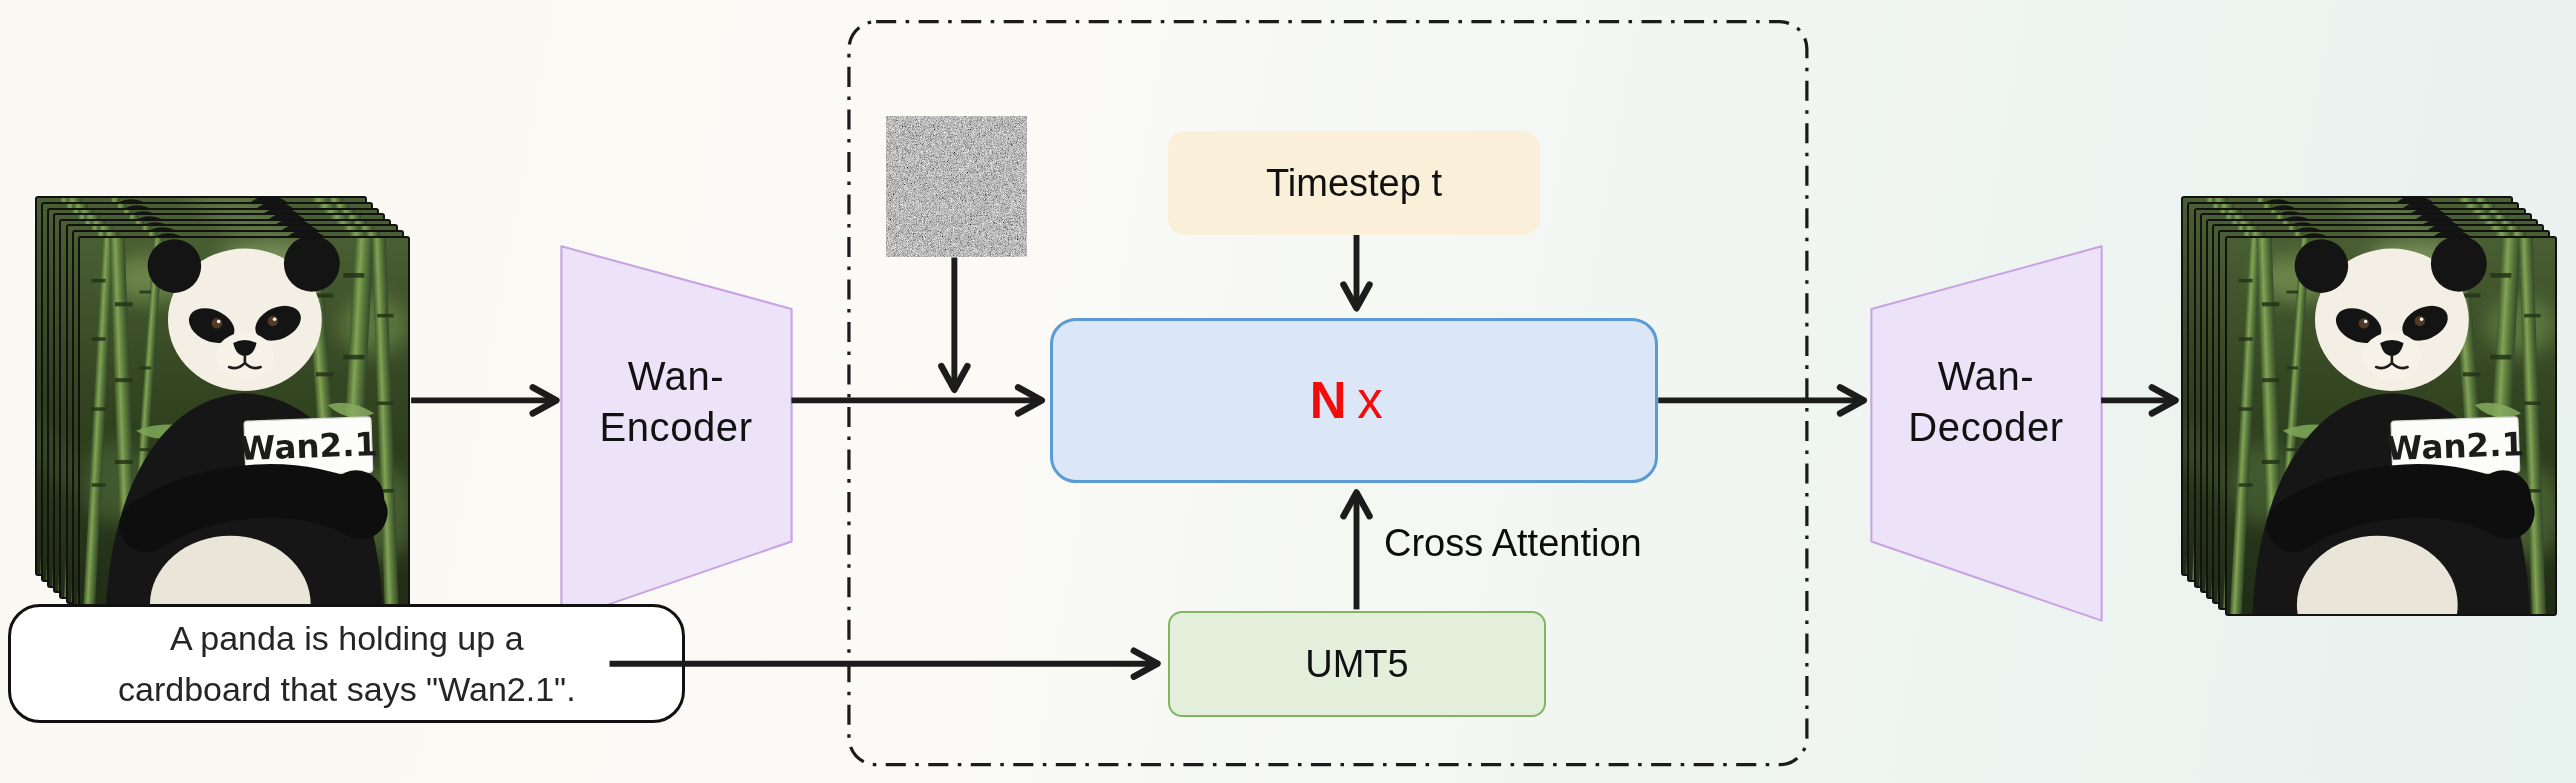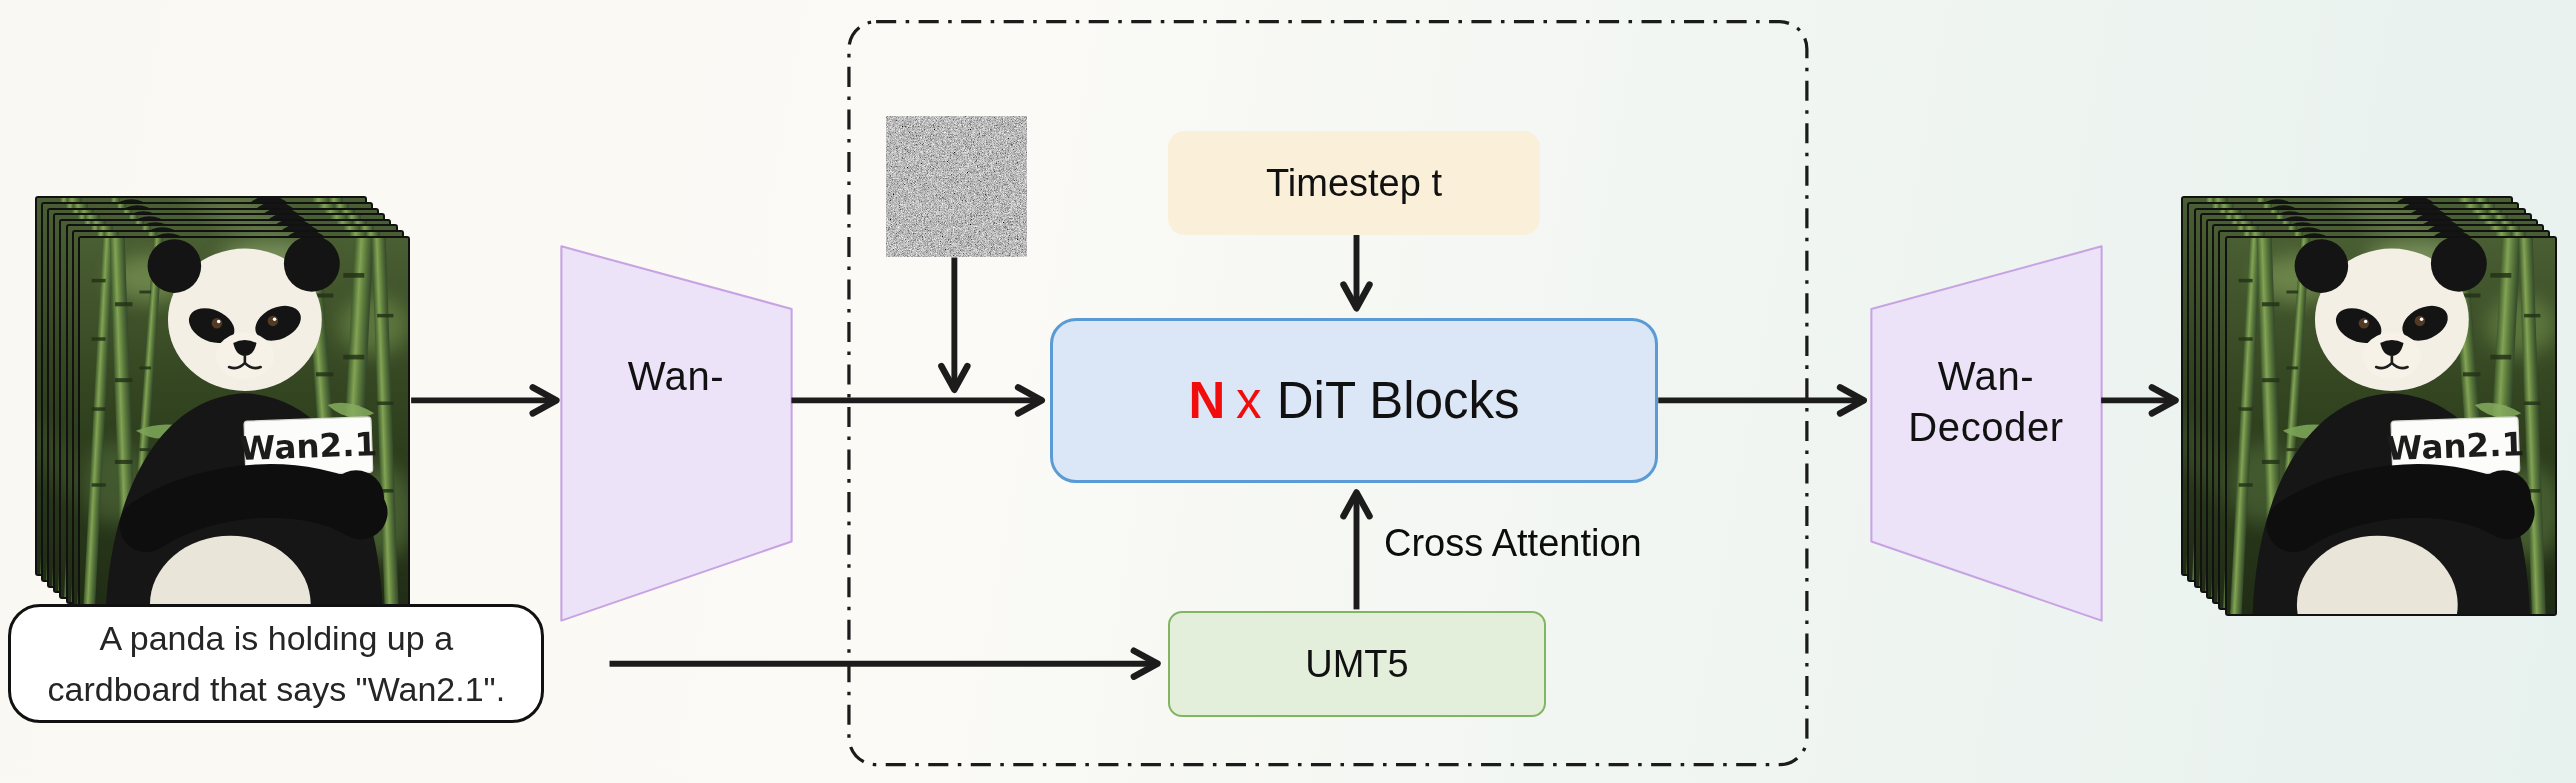--- a/index.html
+++ b/index.html
@@ -48,21 +48,21 @@
   }
   #dit-box .red{color:#f20d0d;}
   #dit-box .n{font-weight:bold;margin-right:10.6px;}
   #dit-box .x{margin-right:15.4px;}
   #umt5-box{
     left:1168px;top:611px;width:378px;height:106px;
     background:#e4efdb;border:2.4px solid #82b561;border-radius:14px;
     font-size:38px;
   }
   #prompt-box{
-    left:8.3px;top:604px;width:536px;height:119px;
+    left:8.3px;top:604px;width:677px;height:119px;
     background:#ffffff;border:3.5px solid #111;border-radius:32px;
     flex-direction:column;
     font-size:34px;line-height:1.5;color:#252525;
   }
   #diffusion-title{
     left:1352px;top:28px;width:443px;
     text-align:right;
     font-size:45px;font-style:italic;color:#0c0c0c;
     letter-spacing:0.6px;
   }
@@ -241,35 +241,35 @@
           <use href="#pandaScene"></use>
         </svg>
       </div>
   </div>
 
   <svg class="abs" style="left:559px;top:244px;z-index:10" width="235" height="379" viewBox="0 0 398 642">
     <polygon points="4,4 394,110 394,504 4,638" fill="#ece3f8" stroke="#c7a3e3" stroke-width="3.5" stroke-linejoin="round"></polygon>
   </svg>
   <div class="trap-label" style="left:558px;top:351px;z-index:11">
     <div>Wan-</div>
+    <div>Encoder</div>
   </div>
 
   <svg class="abs" style="left:886px;top:116px;z-index:10" width="141" height="141" viewBox="0 0 238 238">
     <rect width="238" height="238" fill="#9a9a9a"></rect>
     <rect width="238" height="238" filter="url(#noiseF)"></rect>
   </svg>
 
   <div class="nodebox" id="timestep-box" style="z-index:10">
     <span>Timestep t</span>
   </div>
 
   <div class="nodebox" id="dit-box" style="z-index:10">
     <span class="red n">N</span>
     <span class="red x">x</span>
-    <span>DiT Blocks</span>
   </div>
 
   <div class="abs" id="cross-attn-label" style="z-index:10">Cross Attention</div>
 
   <div class="nodebox" id="umt5-box" style="z-index:10">
     <span>UMT5</span>
   </div>
 
   <div class="nodebox" id="prompt-box" style="z-index:10">
     <div>A panda is holding up a</div>

